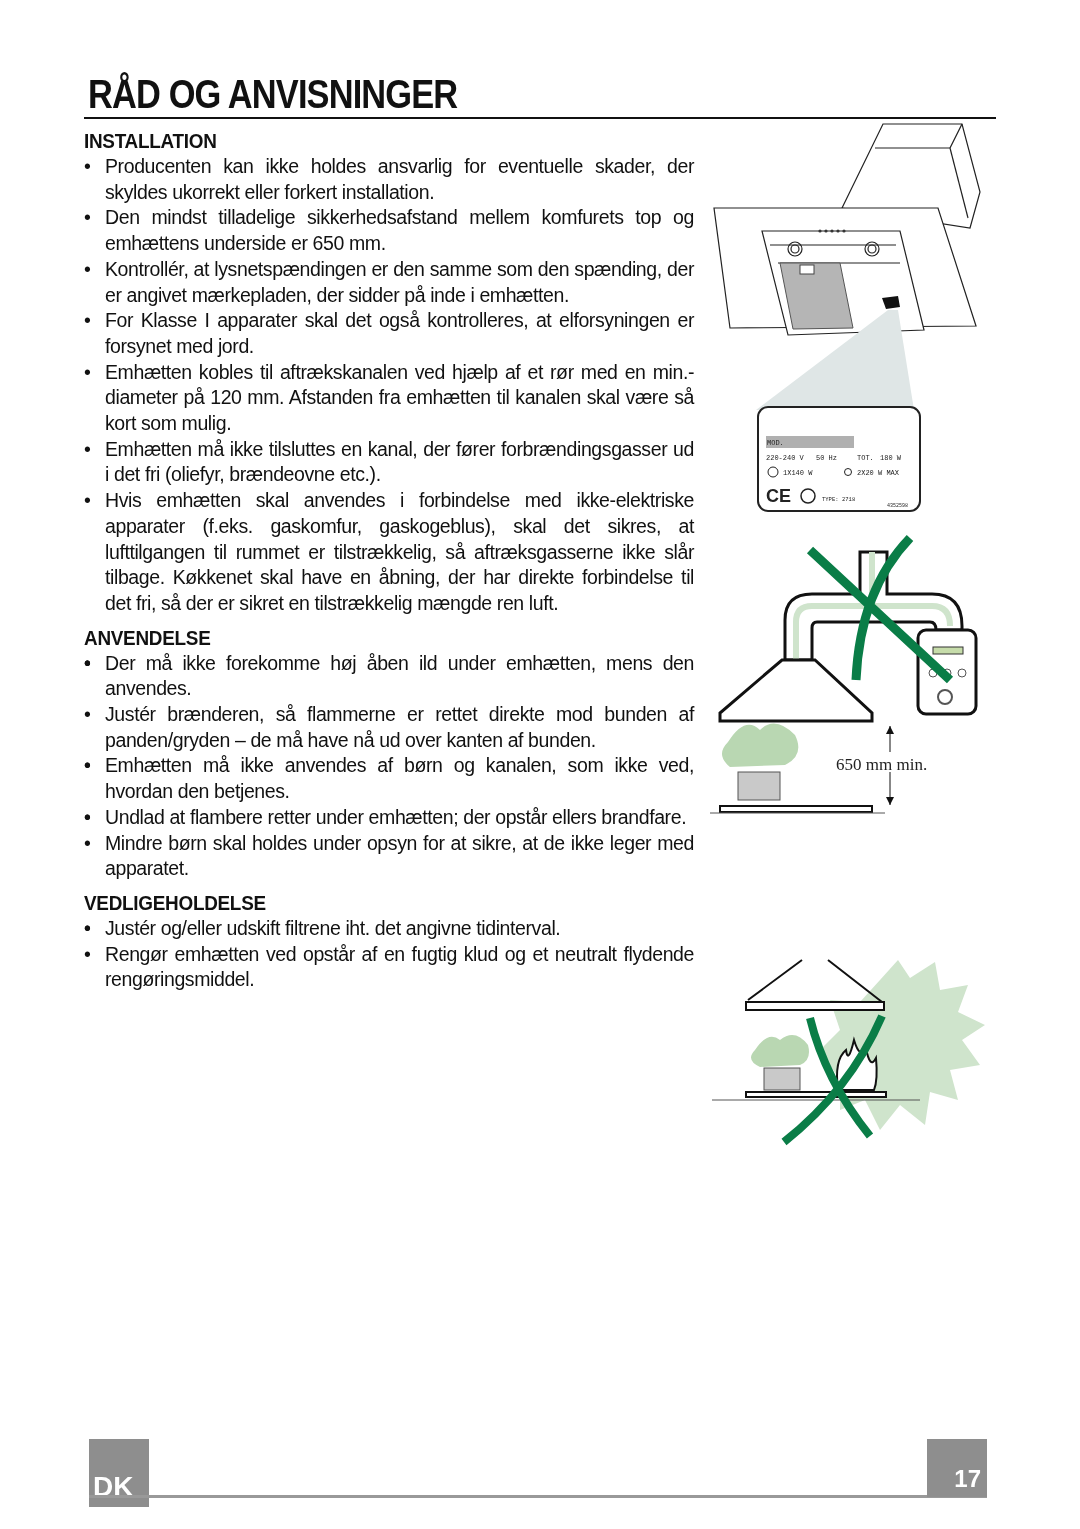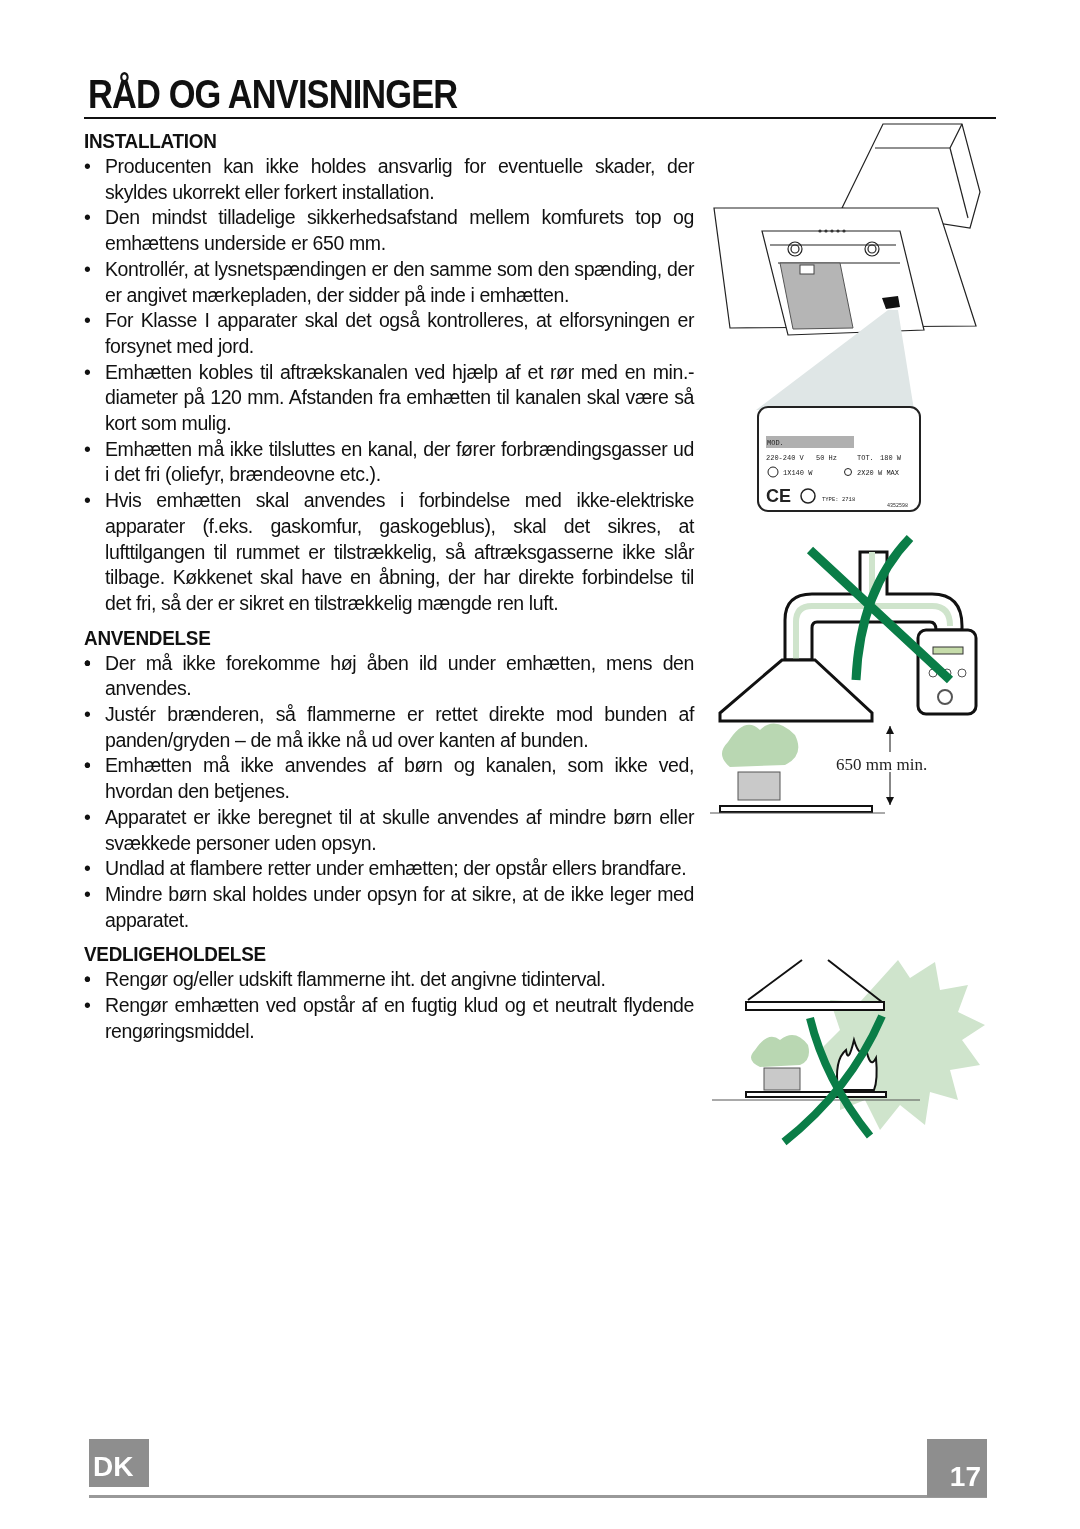--- a/index.html
+++ b/index.html
@@ -9,25 +9,25 @@
                 letter-spacing: -1px; transform: scaleX(0.86); transform-origin: left top; margin: 0; }
   .title-rule { position: absolute; left: 84px; top: 117px; width: 912px; height: 2px; background: #111; }
   .content { position: absolute; left: 84px; top: 126px; width: 610px; }
   .section-heading { font-size: 21px; font-weight: bold; margin: 0 0 2px 0; letter-spacing: -0.3px;
                      transform: scaleX(0.9); transform-origin: left top; height: 26px; line-height: 30px; }
   ul.bullets { list-style: none; margin: 0 0 6px 0; padding: 0; }
   ul.bullets li { position: relative; padding-left: 21px; font-size: 19.5px; line-height: 25.7px;
                   text-align: justify; letter-spacing: -0.4px; }
   ul.bullets li .bullet { position: absolute; left: 0; top: 0; }
   .figure { position: absolute; }
-  .footer-dk { position: absolute; left: 89px; top: 1439px; width: 60px; height: 48px; background: #8e8e8e;
+  .footer-dk { position: absolute; left: 89px; top: 1439px; width: 60px; height: 68px; background: #8e8e8e;
                color: #fff; font-weight: bold; font-size: 28px; display: flex; align-items: flex-end;
                padding: 0 0 4px 4px; box-sizing: border-box; }
   .footer-num { position: absolute; left: 927px; top: 1439px; width: 60px; height: 58px; background: #8e8e8e;
-                color: #fff; font-weight: bold; font-size: 28px; display: flex; align-items: flex-end;
+                color: #fff; font-weight: bold; font-size: 24px; display: flex; align-items: flex-end;
                 justify-content: flex-end; padding: 0 6px 4px 0; box-sizing: border-box; }
   .footer-rule { position: absolute; left: 89px; top: 1495px; width: 898px; height: 3px; background: #999; }
 </style>
 </head>
 <body>
 
 <h1 class="page-title">RÅD OG ANVISNINGER</h1>
 <div class="title-rule"></div>
 
 <div class="content">
@@ -42,33 +42,33 @@
         <li><span class="bullet">•</span><span>Emhætten må ikke tilsluttes en kanal, der fører forbrændingsgasser ud i det fri (oliefyr, brændeovne etc.).</span></li>
         <li><span class="bullet">•</span><span>Hvis emhætten skal anvendes i forbindelse med ikke-elektriske apparater (f.eks. gaskomfur, gaskogeblus), skal det sikres, at lufttilgangen til rummet er tilstrækkelig, så aftræksgasserne ikke slår tilbage. Køkkenet skal have en åbning, der har direkte forbindelse til det fri, så der er sikret en tilstrækkelig mængde ren luft.</span></li>
       </ul>
   </section>
   <section>
     <h2 class="section-heading">ANVENDELSE</h2>
     <ul class="bullets">
         <li><span class="bullet">•</span></li>
         <li><span class="bullet">•</span></li>
         <li><span class="bullet">•</span><span>Der må ikke forekomme høj åben ild under emhætten, mens den anvendes.</span></li>
-        <li><span class="bullet">•</span><span>Justér brænderen, så flammerne er rettet direkte mod bunden af panden/gryden – de må ikke nå ud over kanten af bunden.</span></li>
+        <li><span class="bullet">•</span><span>Justér brænderen, så flammerne er rettet direkte mod bunden af panden/gryden – de må have nå ud over kanten af bunden.</span></li>
         <li><span class="bullet">•</span></li>
         <li><span class="bullet">•</span><span>Emhætten må ikke anvendes af børn og kanalen, som ikke ved, hvordan den betjenes.</span></li>
-        <li><span class="bullet">•</span><span>Apparatet er ikke beregnet til at skulle anvendes af mindre børn eller svækkede personer uden opsyn.</span></li>
+        <li><span class="bullet">•</span></li>
         <li><span class="bullet">•</span><span>Undlad at flambere retter under emhætten; der opstår ellers brandfare.</span></li>
         <li><span class="bullet">•</span><span>Mindre børn skal holdes under opsyn for at sikre, at de ikke leger med apparatet.</span></li>
       </ul>
   </section>
   <section>
     <h2 class="section-heading">VEDLIGEHOLDELSE</h2>
     <ul class="bullets">
         <li><span class="bullet">•</span></li>
-        <li><span class="bullet">•</span><span>Rengør og/eller udskift flammerne iht. det angivne tidinterval.</span></li>
+        <li><span class="bullet">•</span><span>Justér og/eller udskift filtrene iht. det angivne tidinterval.</span></li>
         <li><span class="bullet">•</span><span>Rengør emhætten ved opstår af en fugtig klud og et neutralt flydende rengøringsmiddel.</span></li>
       </ul>
   </section>
 </div>
 
 <svg class="figure" style="left:700px;top:118px;" width="300" height="400" viewBox="0 0 300 400">
   <g fill="none" stroke="#222" stroke-width="1.2">
     <polygon points="183,6 262,6 280,74 270,110 142,90" fill="#fff"></polygon>
     <line x1="175" y1="30" x2="250" y2="30"></line>
     <line x1="250" y1="30" x2="268" y2="100"></line>

